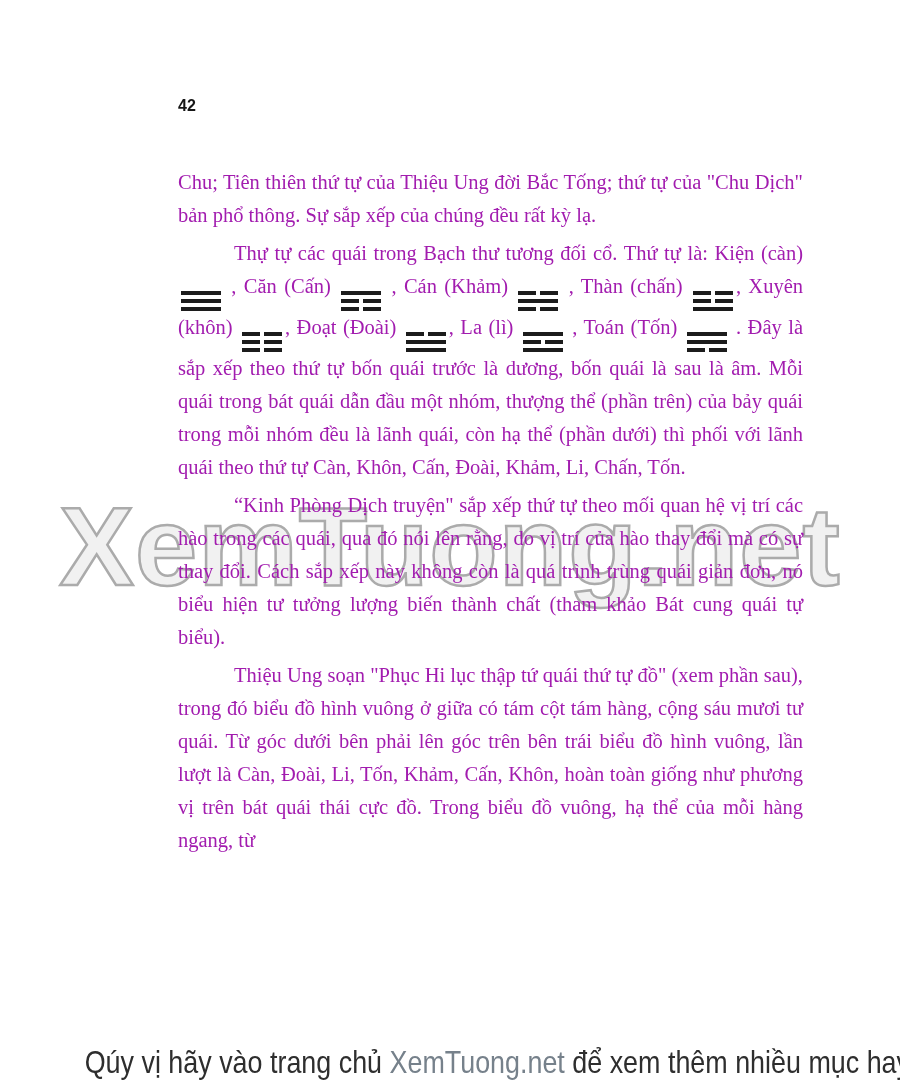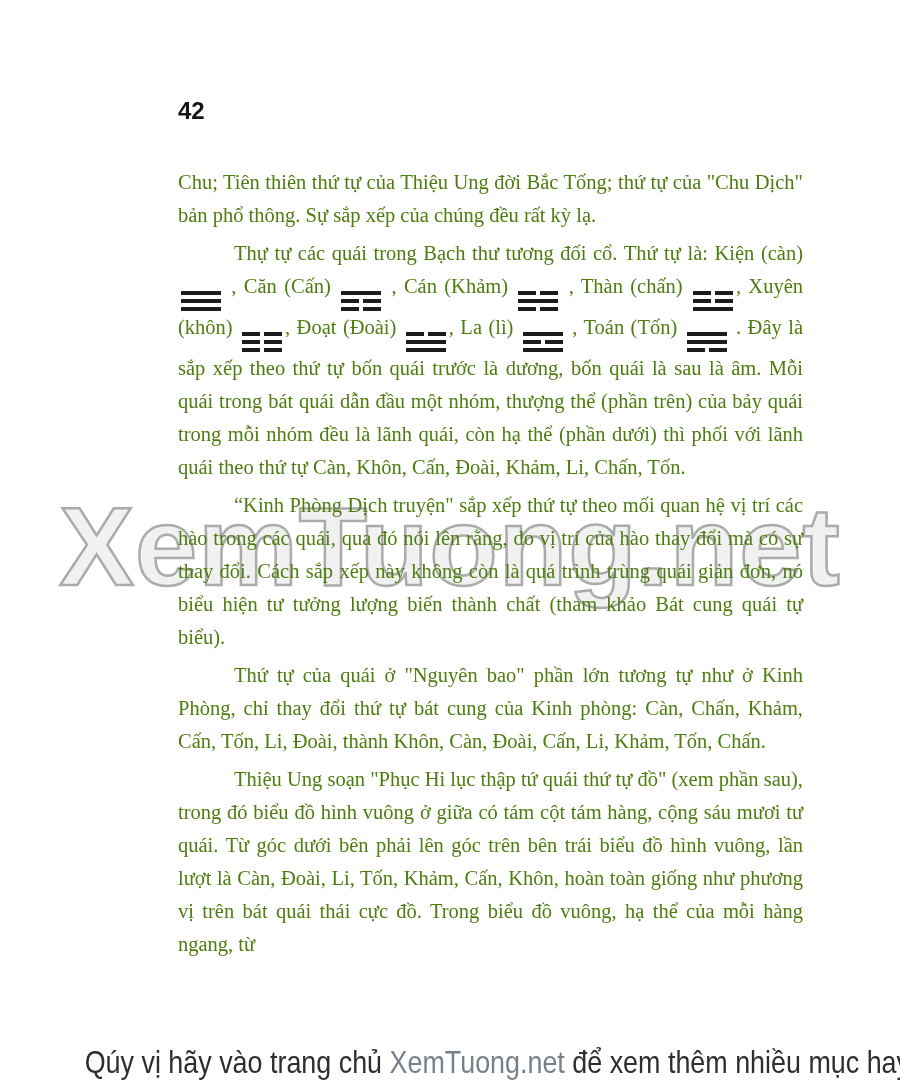--- a/index.html
+++ b/index.html
@@ -12,21 +12,21 @@
     overflow: hidden;
     font-family: "Liberation Serif", serif;
     color: #1a1a1a;
   }
 
   
   .page-number {
     position: absolute;
     left: 178px; top: 97px;
     font-family: "Liberation Sans", sans-serif;
-    font-size: 24px; font-weight: 600;
+    font-size: 16px; font-weight: 600;
     color: #161616;
   }
   .running-header {
     position: absolute;
     right: 100px; top: 101px;
     font-family: "Liberation Serif", serif;
     font-size: 17.5px; font-weight: 600;
     letter-spacing: 0.6px;
     color: #161616;
   }
@@ -49,21 +49,21 @@
 
   
   .body-text {
     position: absolute;
     left: 178px; top: 166px;
     width: 625px;
     z-index: 1;
     font-size: 20.5px;
     line-height: 33px;
     text-align: justify;
-    color: #4d7c0f;
+    color: #a21caf;
   }
   .body-text p { margin: 0 0 5px 0; }
   .body-text p.indent { text-indent: 56px; }
 
   
   .trigram {
     display: inline-flex;
     flex-direction: column;
     justify-content: space-between;
     width: 40px; height: 20px;
@@ -196,21 +196,20 @@
             <i></i>
           </span>
           <span class="tri-row broken">
             <i></i>
             <i></i>
           </span>
         </span><span> . Đây là sắp xếp theo thứ tự bốn quái trước là dương, bốn quái là sau là âm. Mỗi quái trong bát quái dẫn đầu một nhóm, thượng thể (phần trên) của bảy quái trong mỗi nhóm đều là lãnh quái, còn hạ thể (phần dưới) thì phối với lãnh quái theo thứ tự Càn, Khôn, Cấn, Đoài, Khảm, Li, Chấn, Tốn.</span></p>
 
     <p class="indent">“Kinh Phòng Dịch truyện" sắp xếp thứ tự theo mối quan hệ vị trí các hào trong các quái, qua đó nói lên rằng, do vị trí của hào thay đổi mà có sự thay đổi. Cách sắp xếp này không còn là quá trình trùng quái giản đơn, nó biểu hiện tư tưởng lượng biến thành chất (tham khảo Bát cung quái tự biểu).</p>
 
-    <p class="indent">Thứ tự của quái ở "Nguyên bao" phần lớn tương tự như ở Kinh Phòng, chỉ thay đổi thứ tự bát cung của Kinh phòng: Càn, Chấn, Khảm, Cấn, Tốn, Li, Đoài, thành Khôn, Càn, Đoài, Cấn, Li, Khảm, Tốn, Chấn.</p>
 
     <p class="indent">Thiệu Ung soạn "Phục Hi lục thập tứ quái thứ tự đồ" (xem phần sau), trong đó biểu đồ hình vuông ở giữa có tám cột tám hàng, cộng sáu mươi tư quái. Từ góc dưới bên phải lên góc trên bên trái biểu đồ hình vuông, lần lượt là Càn, Đoài, Li, Tốn, Khảm, Cấn, Khôn, hoàn toàn giống như phương vị trên bát quái thái cực đồ. Trong biểu đồ vuông, hạ thể của mỗi hàng ngang, từ</p>
   </div>
 
   <div class="footer">
     <span class="footer-inner">
       <span>Qúy vị hãy vào trang chủ </span><span class="footer-site">XemTuong.net</span><span> để xem thêm nhiều mục hay khác</span>
     </span>
   </div>
 

